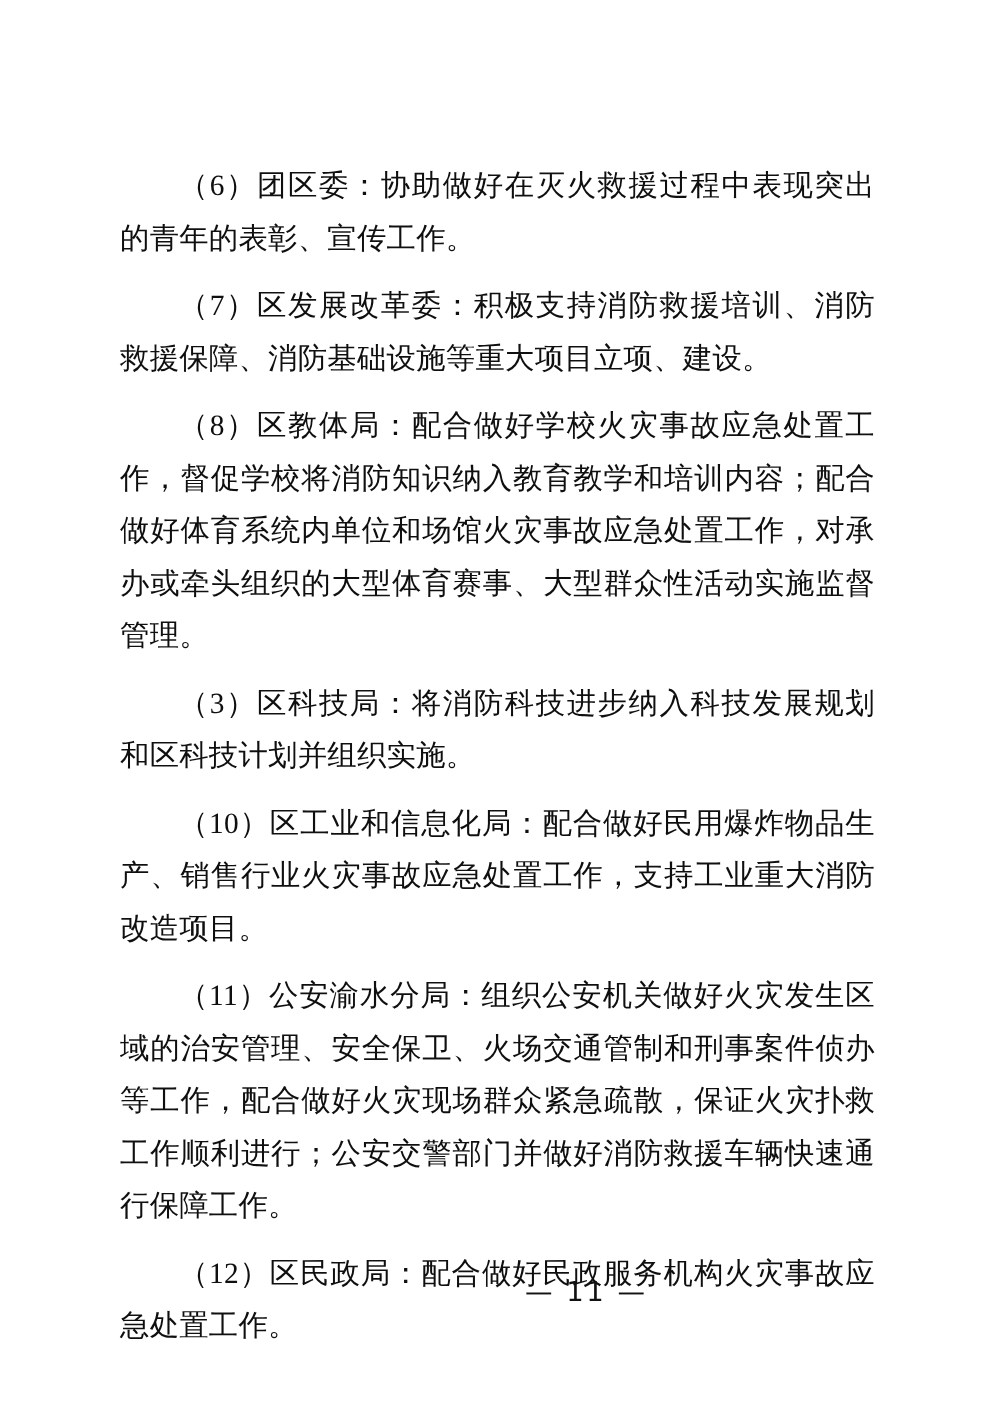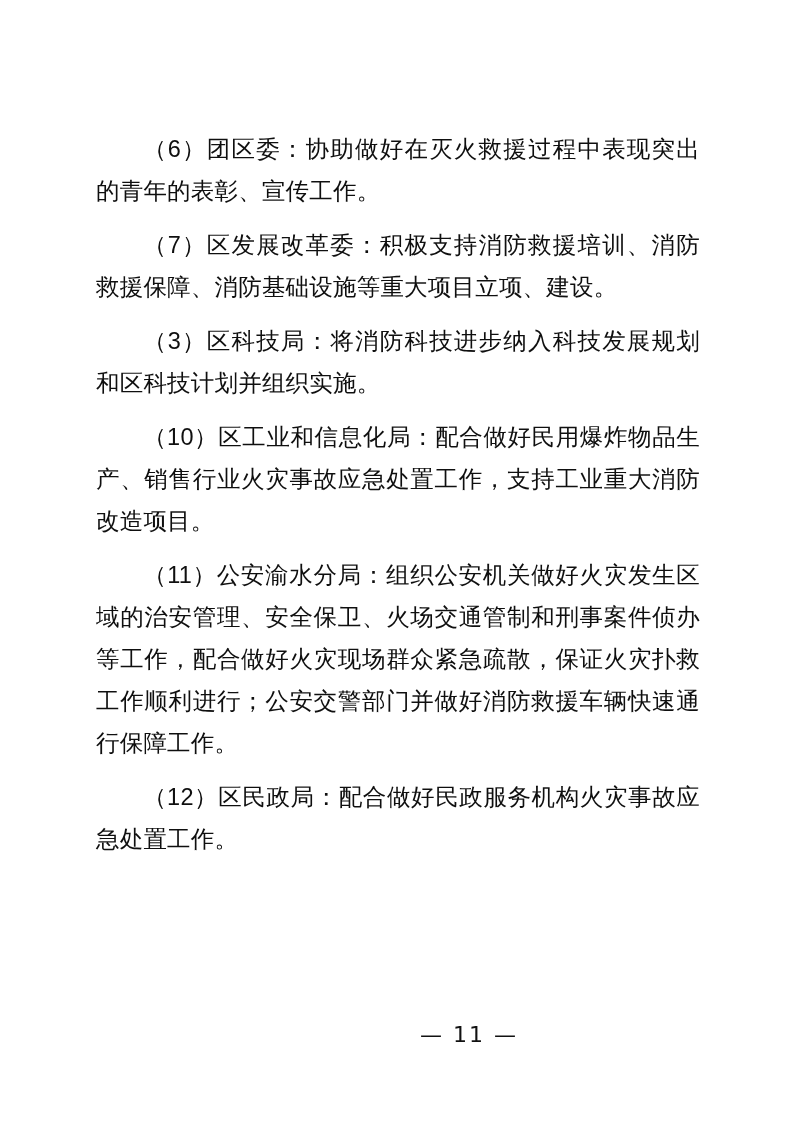--- a/index.html
+++ b/index.html
@@ -32,21 +32,21 @@
   .para {
     font-size: 23.5px;
     line-height: 42px;
     letter-spacing: 0.2px;
     text-align: justify;
     text-justify: inter-character;
     margin: 0 0 0 0;
     text-indent: 47px;
     font-weight: 500;
     color: #0f0f0f;
-    font-family: Liberation Sans, sans-serif;
+    font-family: Liberation Serif, serif;
   }
   .para + .para {
     margin-top: 12px;
   }
   .page-number {
     position: absolute;
     left: 0;
     top: 1022px;
     width: 793px;
     text-align: left;
@@ -59,20 +59,21 @@
     margin-left: 420px;
   }
 </style>
 </head>
 <body>
 
 <div class="page">
   <div class="doc-body">
     <p class="para">（6）团区委：协助做好在灭火救援过程中表现突出的青年的表彰、宣传工作。</p>
     <p class="para">（7）区发展改革委：积极支持消防救援培训、消防救援保障、消防基础设施等重大项目立项、建设。</p>
+    <p class="para">（8）区教体局：配合做好学校火灾事故应急处置工作，督促学校将消防知识纳入教育教学和培训内容；配合做好体育系统内单位和场馆火灾事故应急处置工作，对承办或牵头组织的大型体育赛事、大型群众性活动实施监督管理。</p>
     <p class="para">（3）区科技局：将消防科技进步纳入科技发展规划和区科技计划并组织实施。</p>
     <p class="para">（10）区工业和信息化局：配合做好民用爆炸物品生产、销售行业火灾事故应急处置工作，支持工业重大消防改造项目。</p>
     <p class="para">（11）公安渝水分局：组织公安机关做好火灾发生区域的治安管理、安全保卫、火场交通管制和刑事案件侦办等工作，配合做好火灾现场群众紧急疏散，保证火灾扑救工作顺利进行；公安交警部门并做好消防救援车辆快速通行保障工作。</p>
     <p class="para">（12）区民政局：配合做好民政服务机构火灾事故应急处置工作。</p>
   </div>
   <div class="page-number">
     <span class="pn-inner">— 11 —</span>
   </div>
 </div>
 

